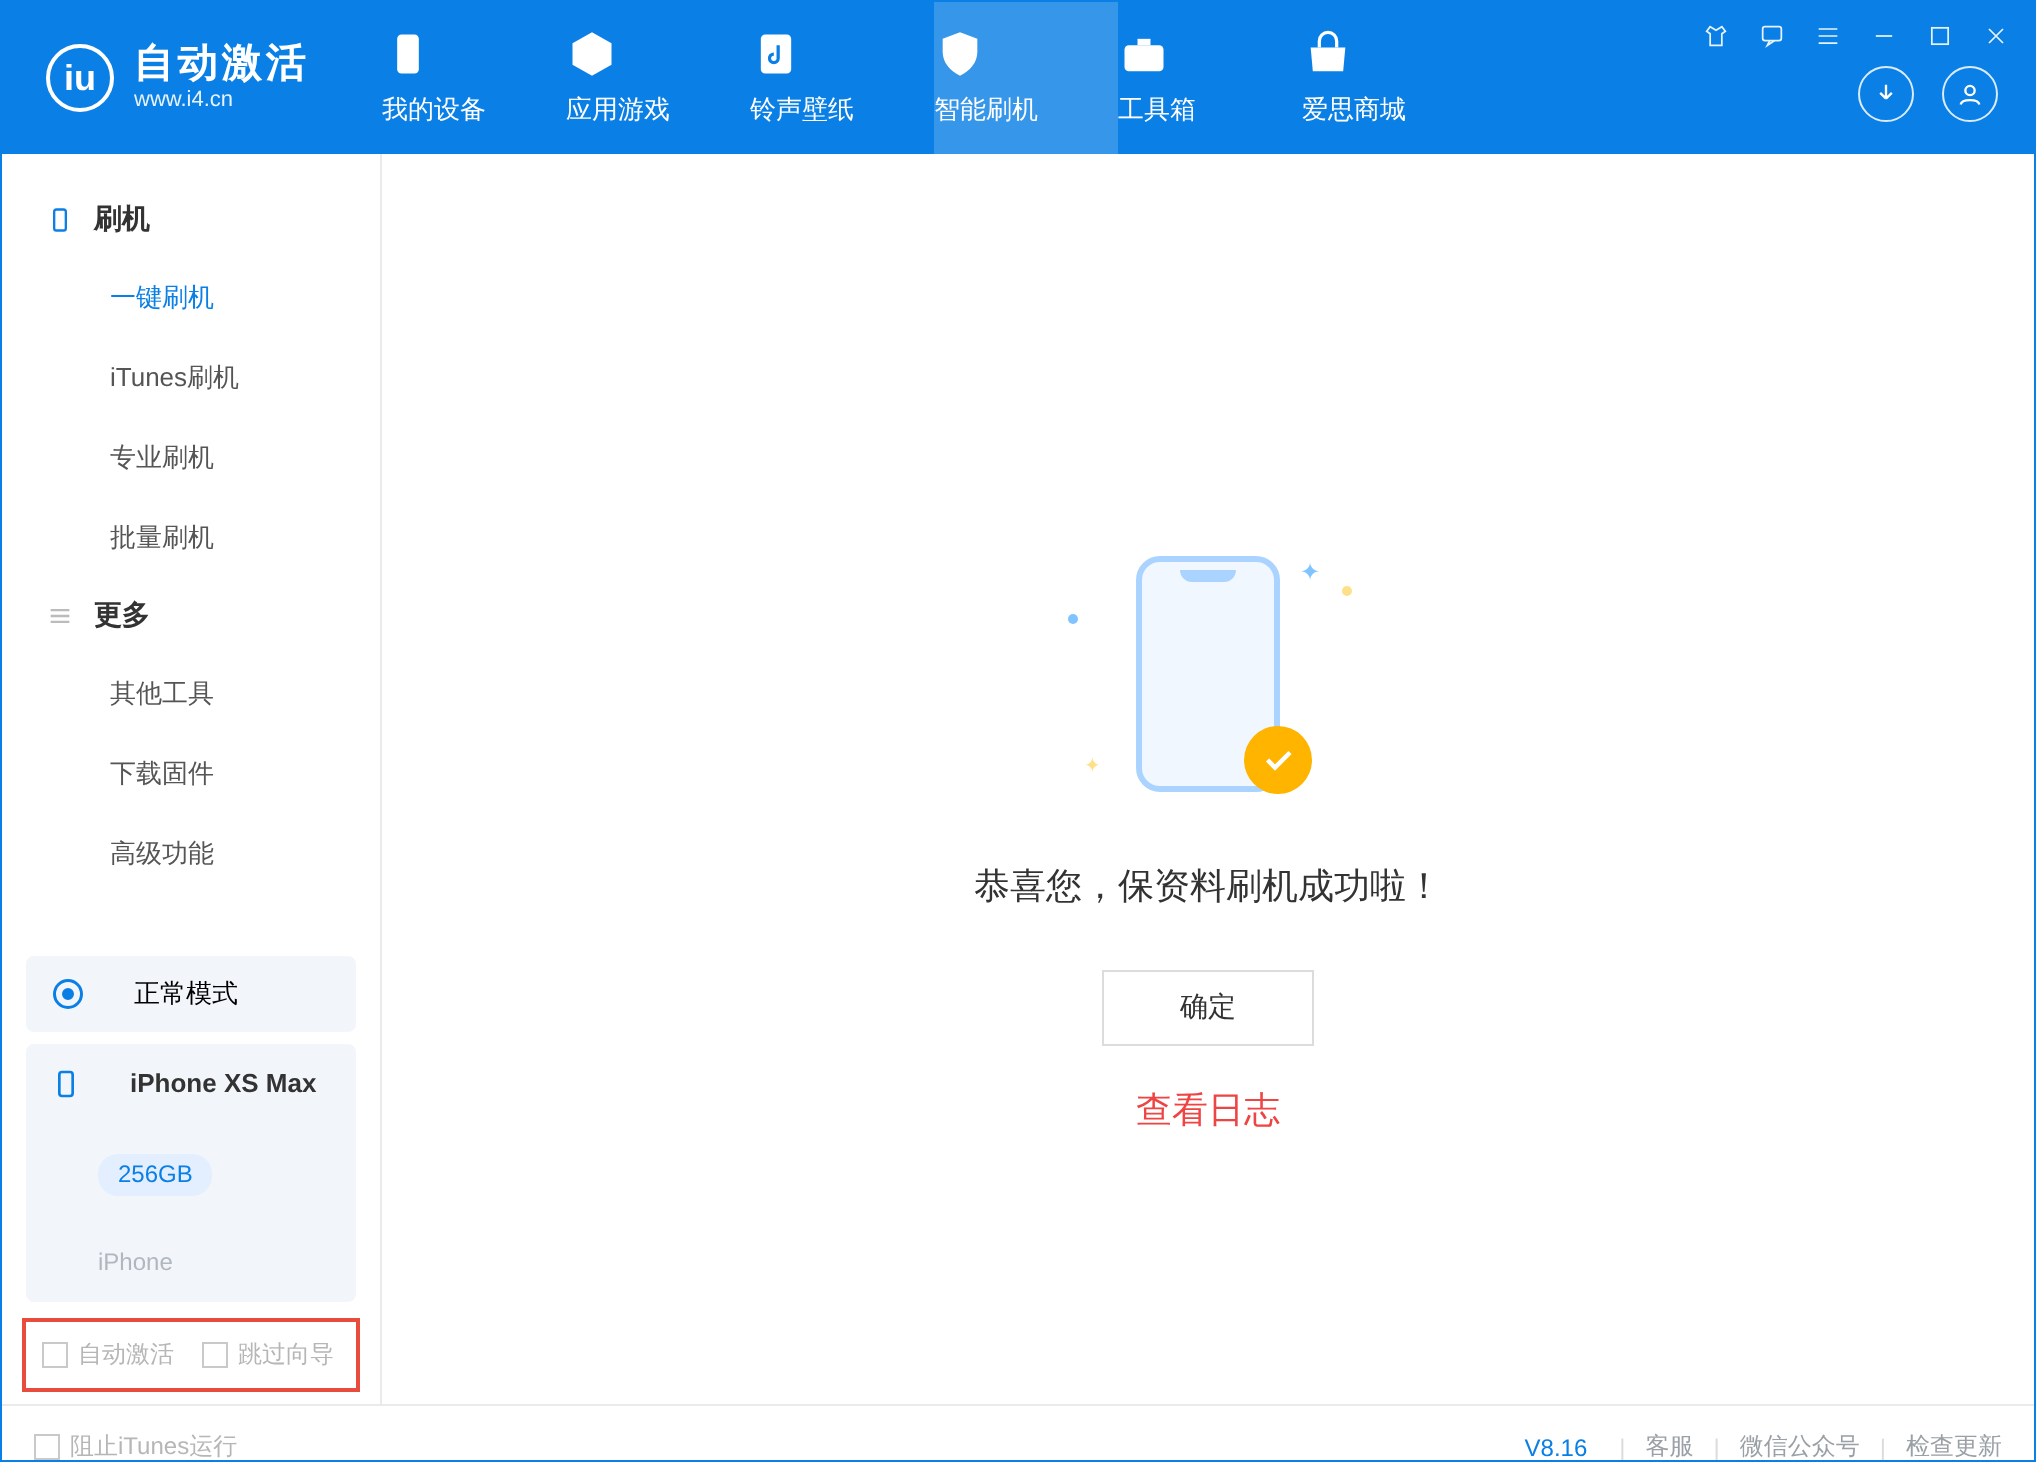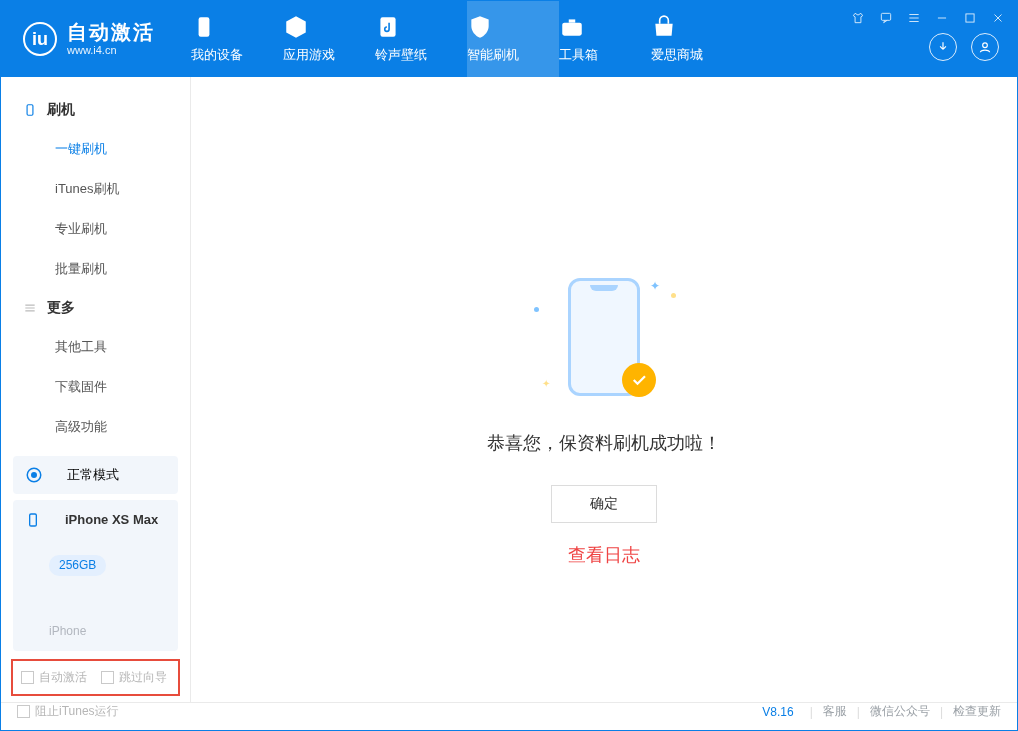--- a/index.html
+++ b/index.html
@@ -33,21 +33,21 @@
 .group-title svg { width: 14px; height: 14px; }
 .menu-item { padding: 11px 22px 11px 54px; font-size: 13px; color: #555; cursor: pointer; }
 .menu-item.active { color: #0a7fe6; }
 
 .sidebar-bottom { margin-top: auto; }
 .status-card, .device-card { background: #f2f6fb; border-radius: 4px; margin: 6px 12px; padding: 10px 12px; font-size: 13px; display: flex; align-items: center; gap: 24px; }
 .status-card svg, .device-card svg { flex: none; }
 .device-card { flex-wrap: wrap; line-height: 1.6; }
 .device-name { font-weight: 600; color: #333; font-size: 13px; }
 .device-badge { background: #e3effe; color: #0a7fe6; border-radius: 10px; padding: 1px 10px; font-size: 12px; display: inline-block; margin-left: 24px; }
-.device-type { color: #b2b7bf; font-size: 12px; margin-left: 24px; width: 100%; margin-top: 22px; }
+.device-type { color: #b2b7bf; font-size: 12px; margin-left: 24px; width: 100%; }
 
 .checkrow { border: 2px solid #e74c3c; margin: 8px 10px 6px 10px; padding: 8px 8px; display: flex; gap: 14px; align-items: center; }
 .chk { display: flex; align-items: center; gap: 5px; font-size: 12px; color: #b6b6b6; cursor: pointer; }
 .chk .box { width: 13px; height: 13px; border: 1px solid #c9c9c9; }
 
 
 .main { flex: 1; position: relative; display: flex; flex-direction: column; align-items: center; justify-content: flex-start; padding-top: 190px; }
 .illus { position: relative; width: 160px; height: 140px; display: flex; align-items: center; justify-content: center; margin-bottom: 24px; }
 .phone { width: 72px; height: 118px; border: 3px solid #aad4ff; border-radius: 12px; background: #f0f7ff; position: relative; }
 .phone::before { content: ""; position: absolute; top: 4px; left: 50%; transform: translateX(-50%); width: 28px; height: 6px; background: #aad4ff; border-radius: 0 0 6px 6px; }
@@ -58,21 +58,21 @@
 .spark.s2 { bottom: 18px; left: 18px; color: #ffe08a; font-size: 10px; }
 .dot { position: absolute; width: 5px; height: 5px; border-radius: 50%; }
 .dot.d1 { top: 40px; left: 10px; background: #7fc3ff; }
 .dot.d2 { top: 26px; right: 8px; background: #ffe08a; }
 
 .success-text { font-size: 18px; color: #333; margin-bottom: 30px; }
 .ok-btn { border: 1px solid #dcdcdc; background: #fff; padding: 9px 38px; font-size: 14px; color: #333; cursor: pointer; margin-bottom: 20px; }
 .log-link { font-size: 18px; color: #ef4444; cursor: pointer; }
 
 
-.footer { height: 30px; border-top: 1px solid #eaeaea; display: flex; align-items: flex-start; padding: 0 16px; font-size: 12px; color: #b6b6b6; }
+.footer { height: 30px; border-top: 1px solid #eaeaea; display: flex; align-items: flex-end; padding: 0 16px; font-size: 12px; color: #b6b6b6; }
 .footer .chk { color: #b6b6b6; }
 .footer-right { margin-left: auto; display: flex; align-items: center; gap: 10px; }
 .footer-right .sep { color: #dcdcdc; }
 .footer-right .ver { color: #0a7fe6; margin-right: 6px; }
 .footer-right .lnk { cursor: pointer; color: #9aa0a6; }
 </style>
 </head>
 <body>
 
 <div class="header">

